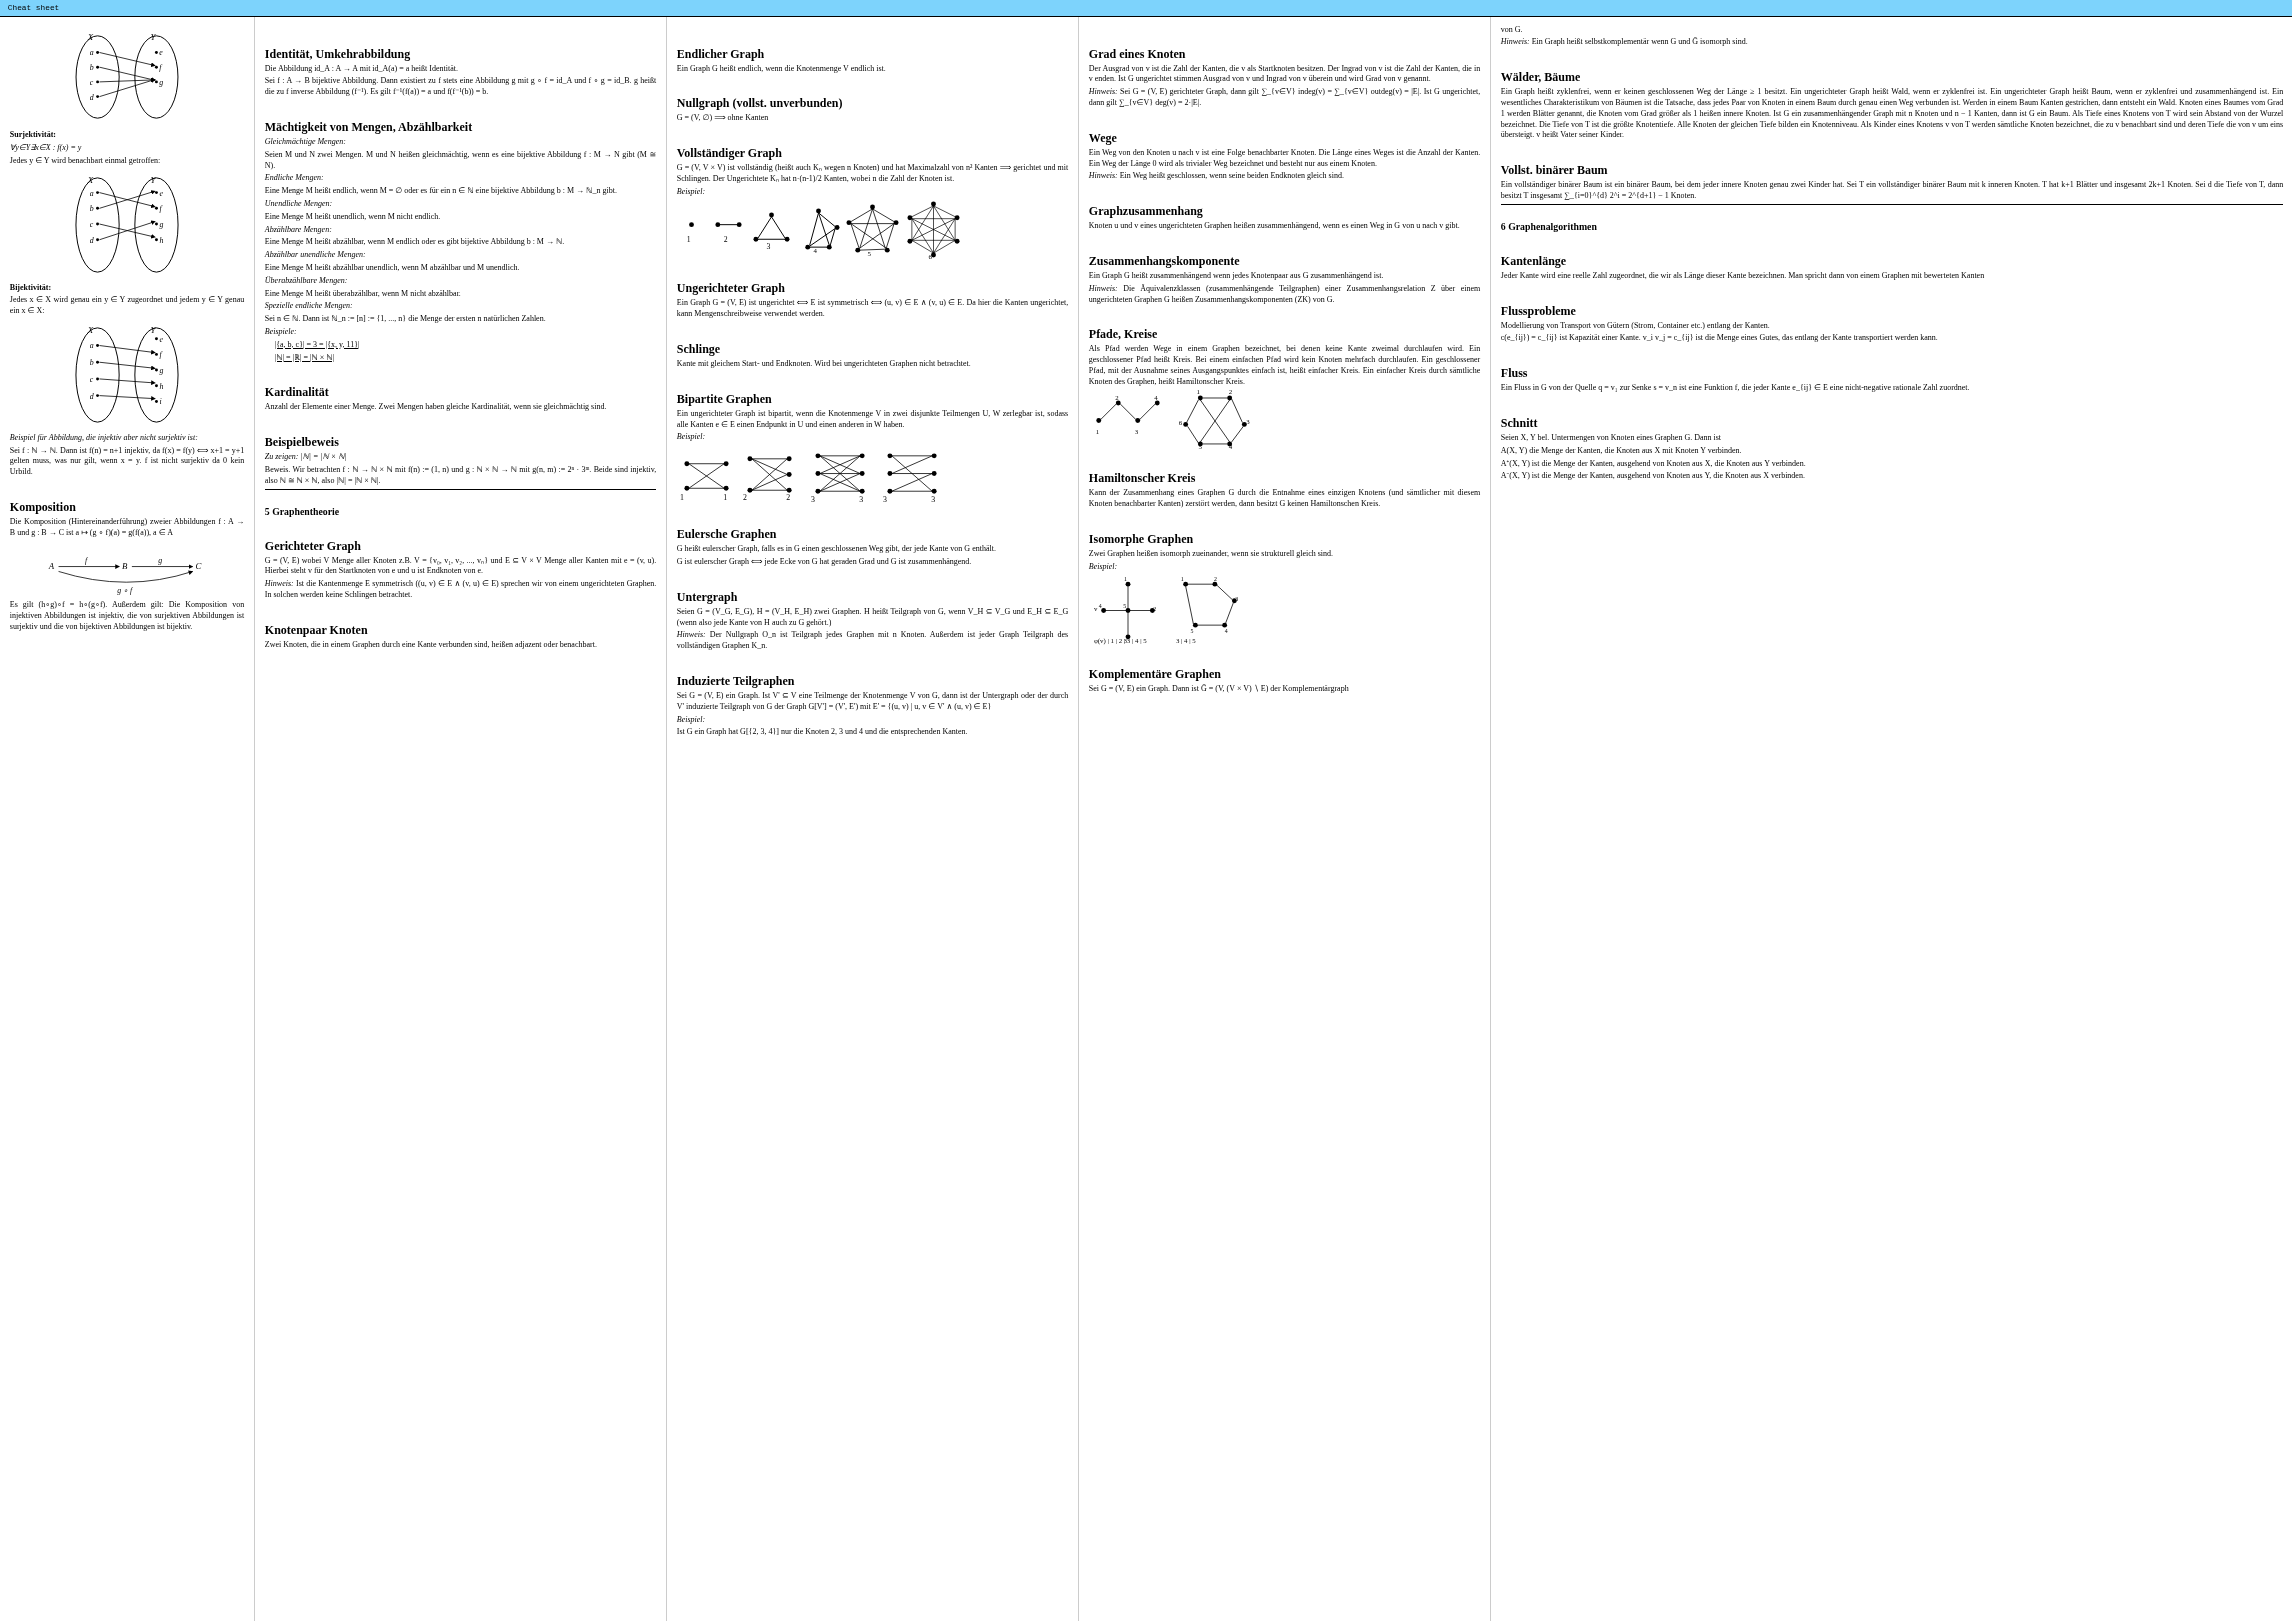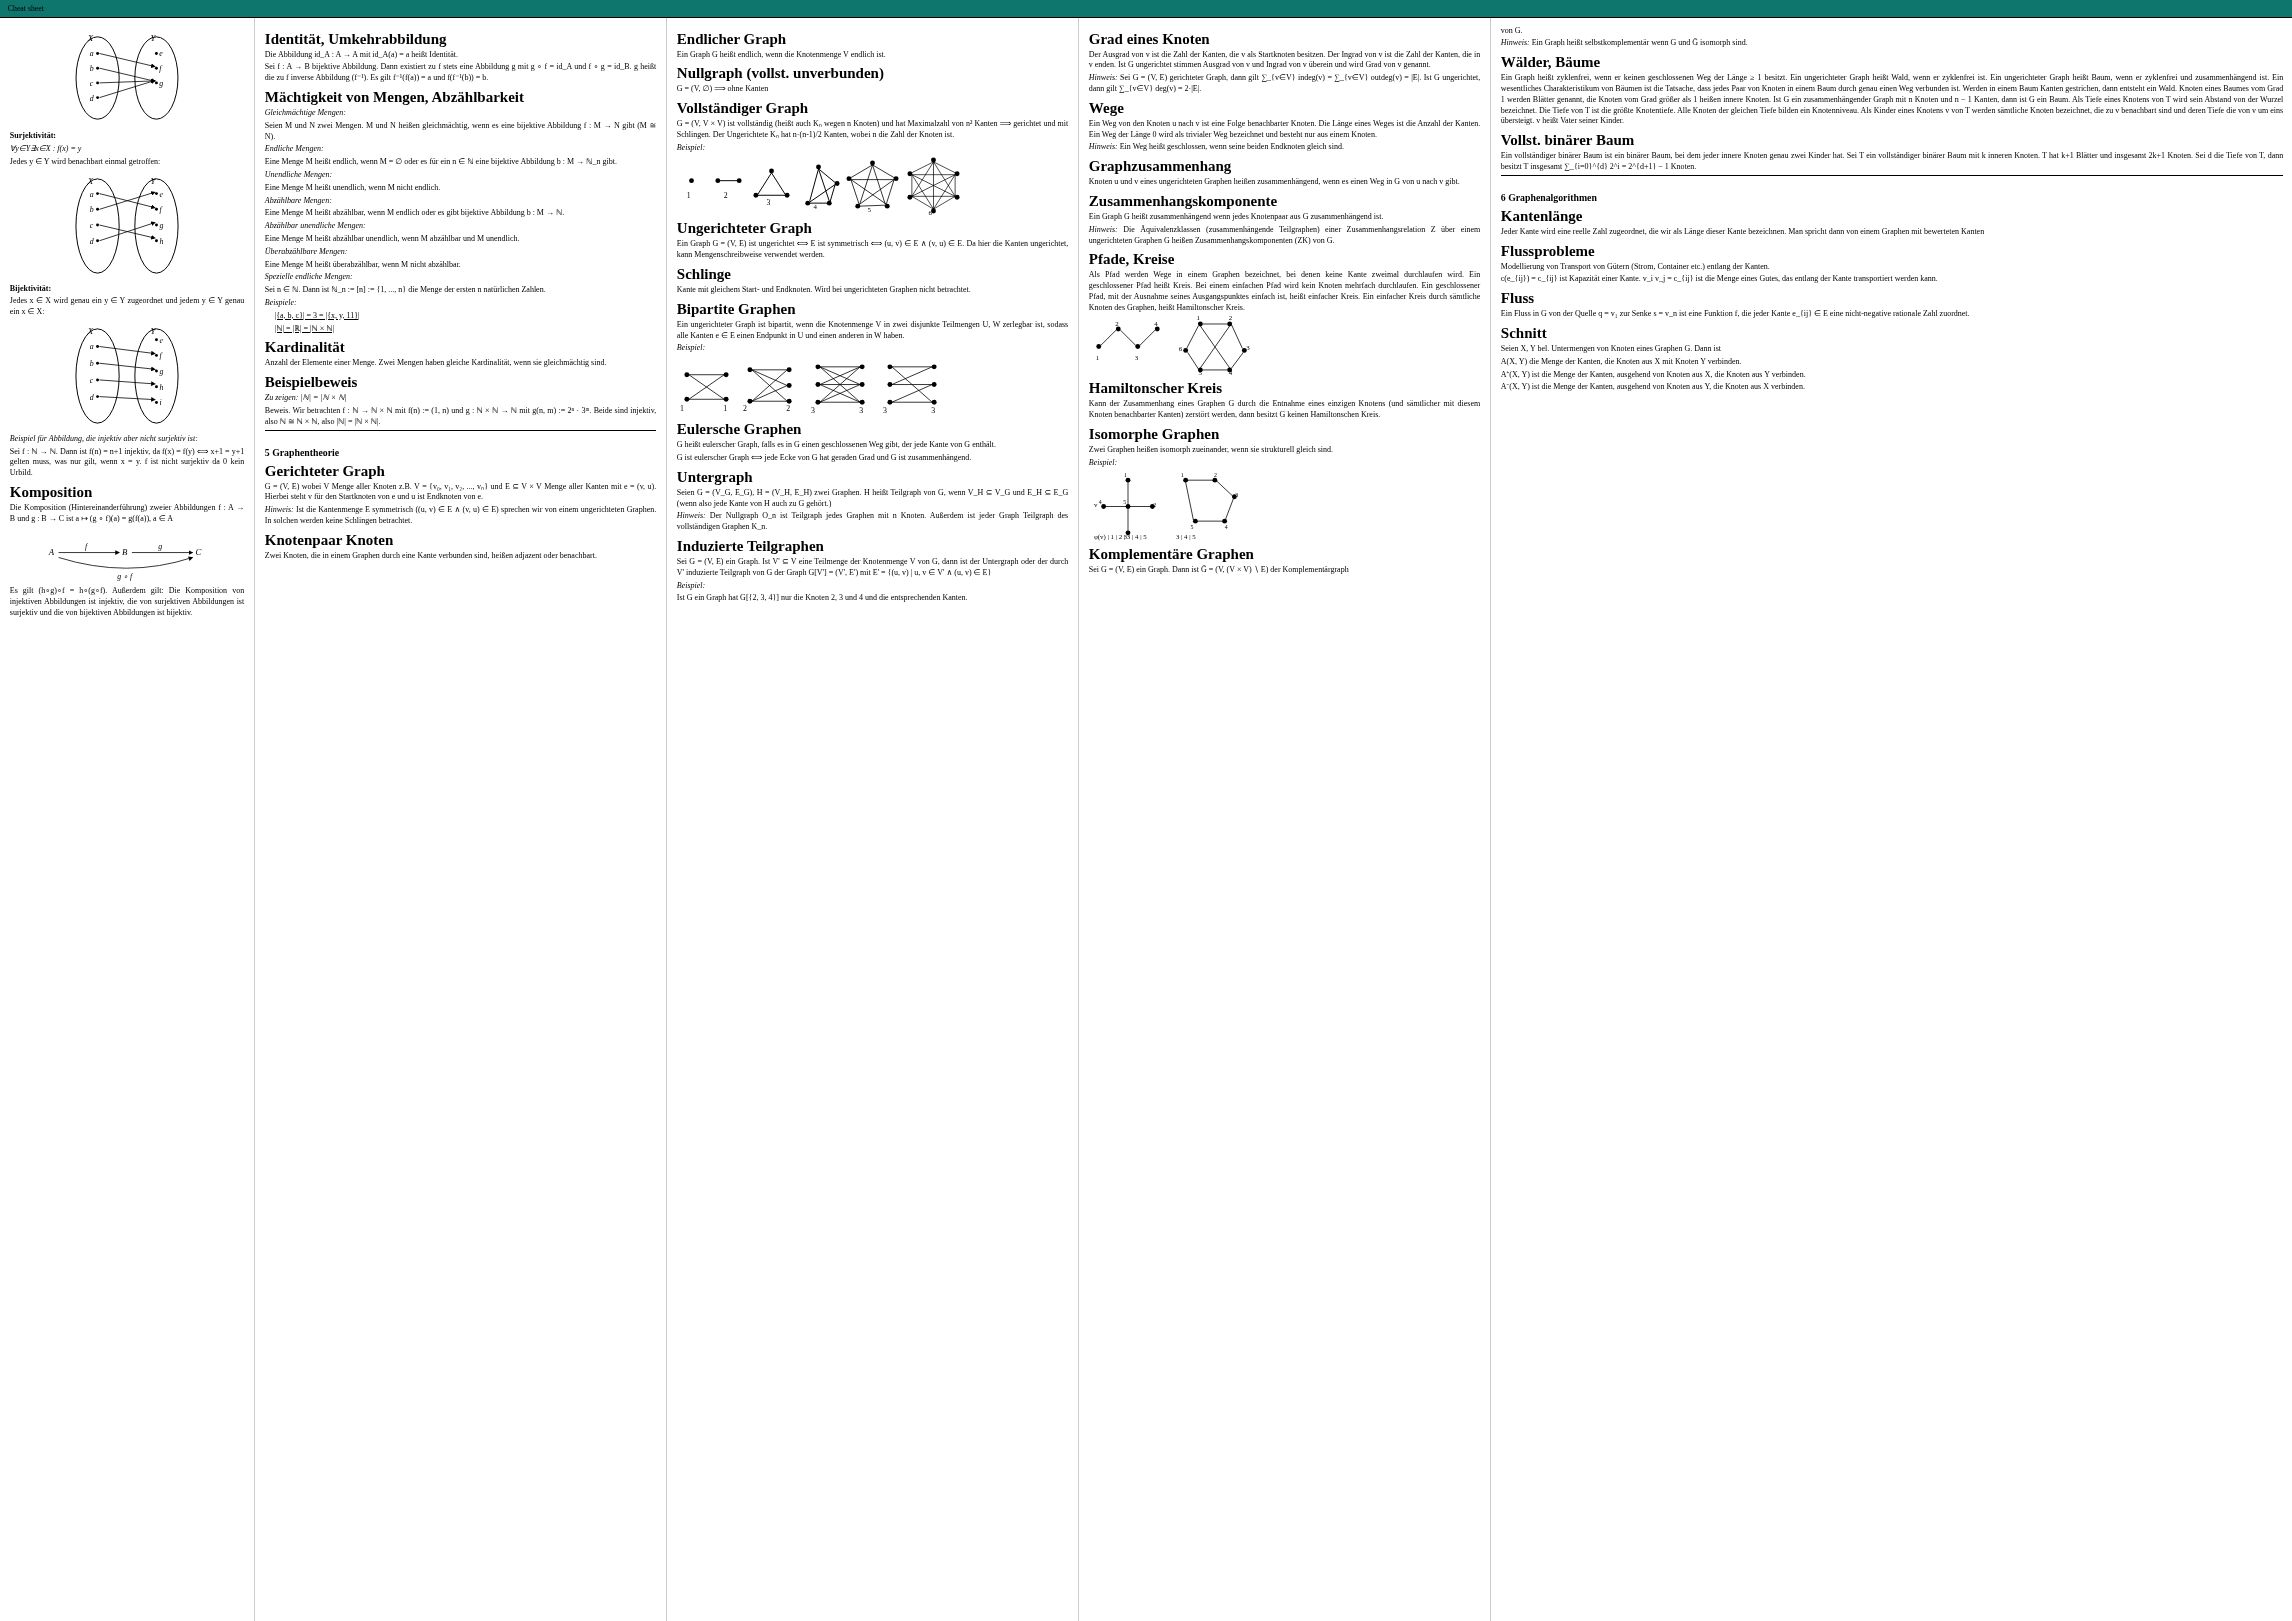--- a/index.html
+++ b/index.html
@@ -10,43 +10,44 @@
       color: #000;
       width: 2293px;
       min-height: 1621px;
       display: flex;
       flex-direction: column;
     }
     .page-header {
       border-bottom: 1px solid #000;
       padding: 3.9px 7.8px;
       font-size: 7.8px;
-      background: #0f766e;
+      background: #7dd3fc;
+      font-family: Liberation Mono, monospace;
     }
     .page-body {
       display: flex;
       flex: 1;
     }
     .col {
       padding: 7.8px 9.8px;
       border-right: 1px solid #ccc;
       overflow: hidden;
     }
     .col:last-child { border-right: none; }
     .col-1 { width: 255px; }
     .col-2 { width: 412px; }
     .col-3 { width: 412px; }
     .col-4 { width: 412px; }
     .col-5 { width: 392px; flex: 1; }
 
     h2 {
-      font-size: 15px;
+      font-size: 12px;
       font-weight: bold;
       margin-bottom: 2px;
-      margin-top: 5px;
+      margin-top: 22px;
     }
     .numbered-section {
       font-size: 9.8px;
       font-weight: bold;
       margin-top: 0;
       margin-bottom: 2.9px;
       border-top: 1px solid #000;
       padding-top: 16px;
     }
     p {

